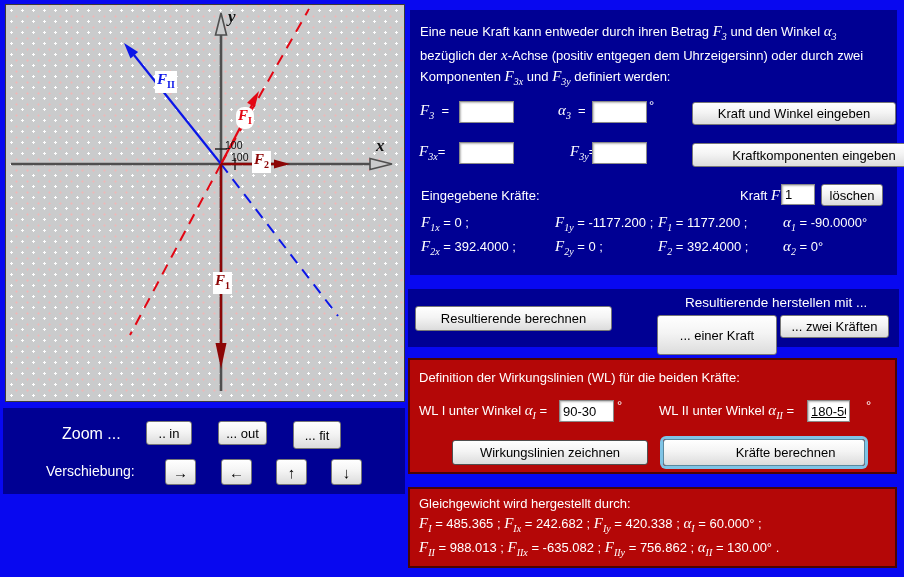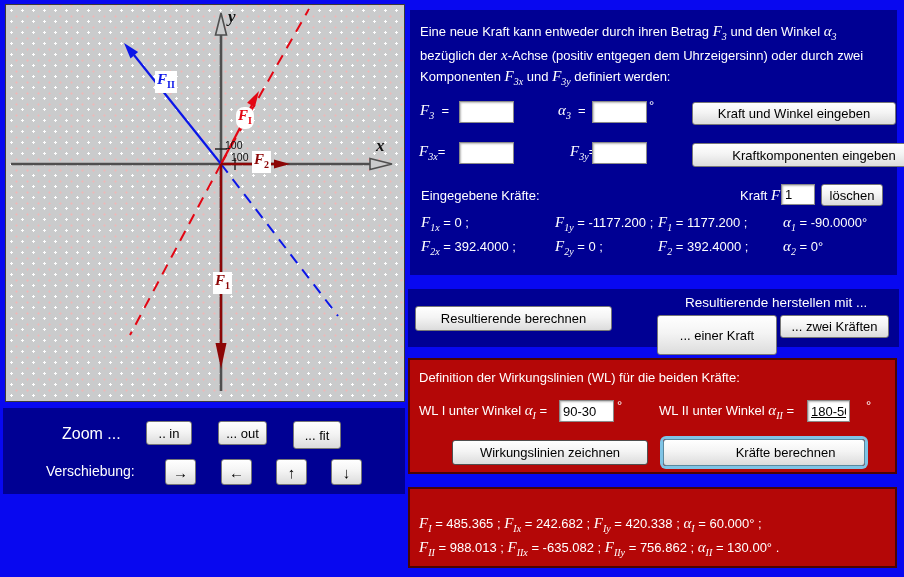--- a/index.html
+++ b/index.html
@@ -145,20 +145,21 @@
   <input class="tinput" style="left: 149px; top: 40px; width: 55px; height: 22px;" value="90-30">
   <span class="line wlabel" style="left:207px;top:38px;">°</span>
   <span class="line wlabel" style="left:249px;top:42px;"><span>WL II unter Winkel </span><span class="m"><span>α</span><sub>II</sub></span> <span class="val">=</span></span>
   <input class="tinput" style="left: 397px; top: 40px; width: 43px; height: 22px; text-decoration: underline;" value="180-50">
   <span class="line wlabel" style="left:456px;top:38px;">°</span>
   <button class="btn dark" style="left:42px;top:80px;width:196px;height:25px;">Wirkungslinien zeichnen</button>
   <button class="btn focus" style="left:253px;top:79px;width:202px;height:27px;">Kräfte berechnen</button>
 </div>
 
 <div class="redpanel" style="left:408px;top:487px;width:489px;height:81px;">
+  <span class="line wlabel" style="left:9px;top:7px;">Gleichgewicht wird hergestellt durch:</span>
   <div class="line wlabel" style="left:9px;top:26px;">
     <span class="m"><span>F</span><sub>I</sub></span> <span class="val">= 485.365 ; </span>
     <span class="m"><span>F</span><sub>Ix</sub></span> <span class="val">= 242.682 ; </span>
     <span class="m"><span>F</span><sub>Iy</sub></span> <span class="val">= 420.338 ; </span>
     <span class="m"><span>α</span><sub>I</sub></span> <span class="val">= 60.000° ;</span>
   </div>
   <div class="line wlabel" style="left:9px;top:50px;">
     <span class="m"><span>F</span><sub>II</sub></span> <span class="val">= 988.013 ; </span>
     <span class="m"><span>F</span><sub>IIx</sub></span> <span class="val">= -635.082 ; </span>
     <span class="m"><span>F</span><sub>IIy</sub></span> <span class="val">= 756.862 ; </span>

